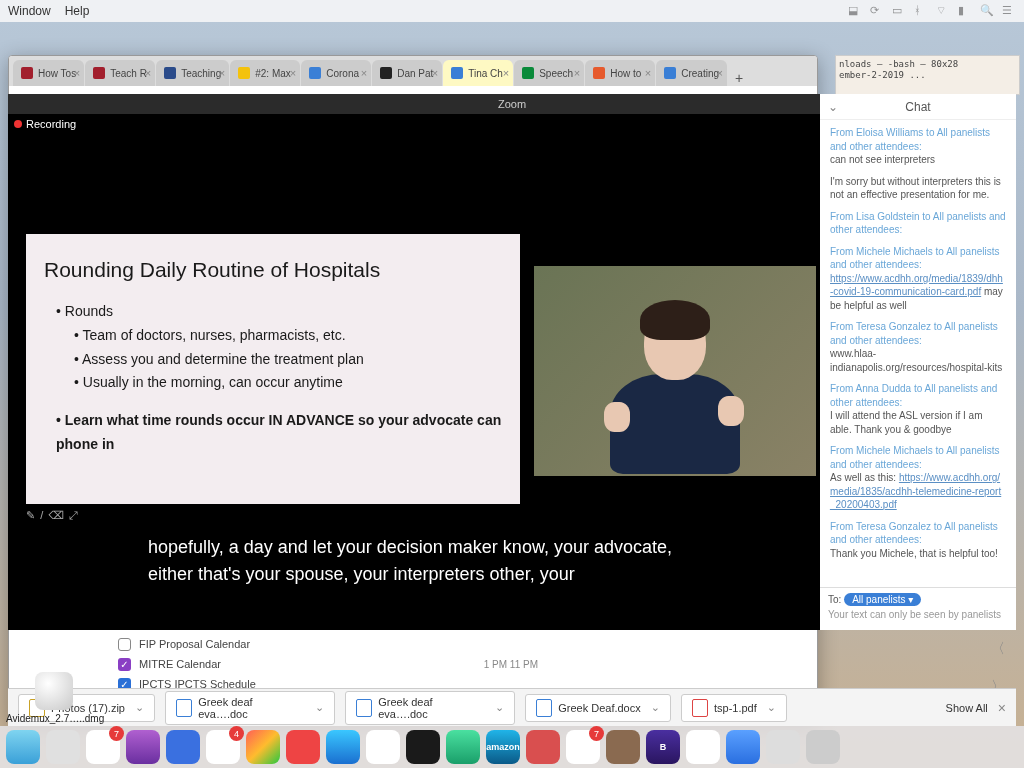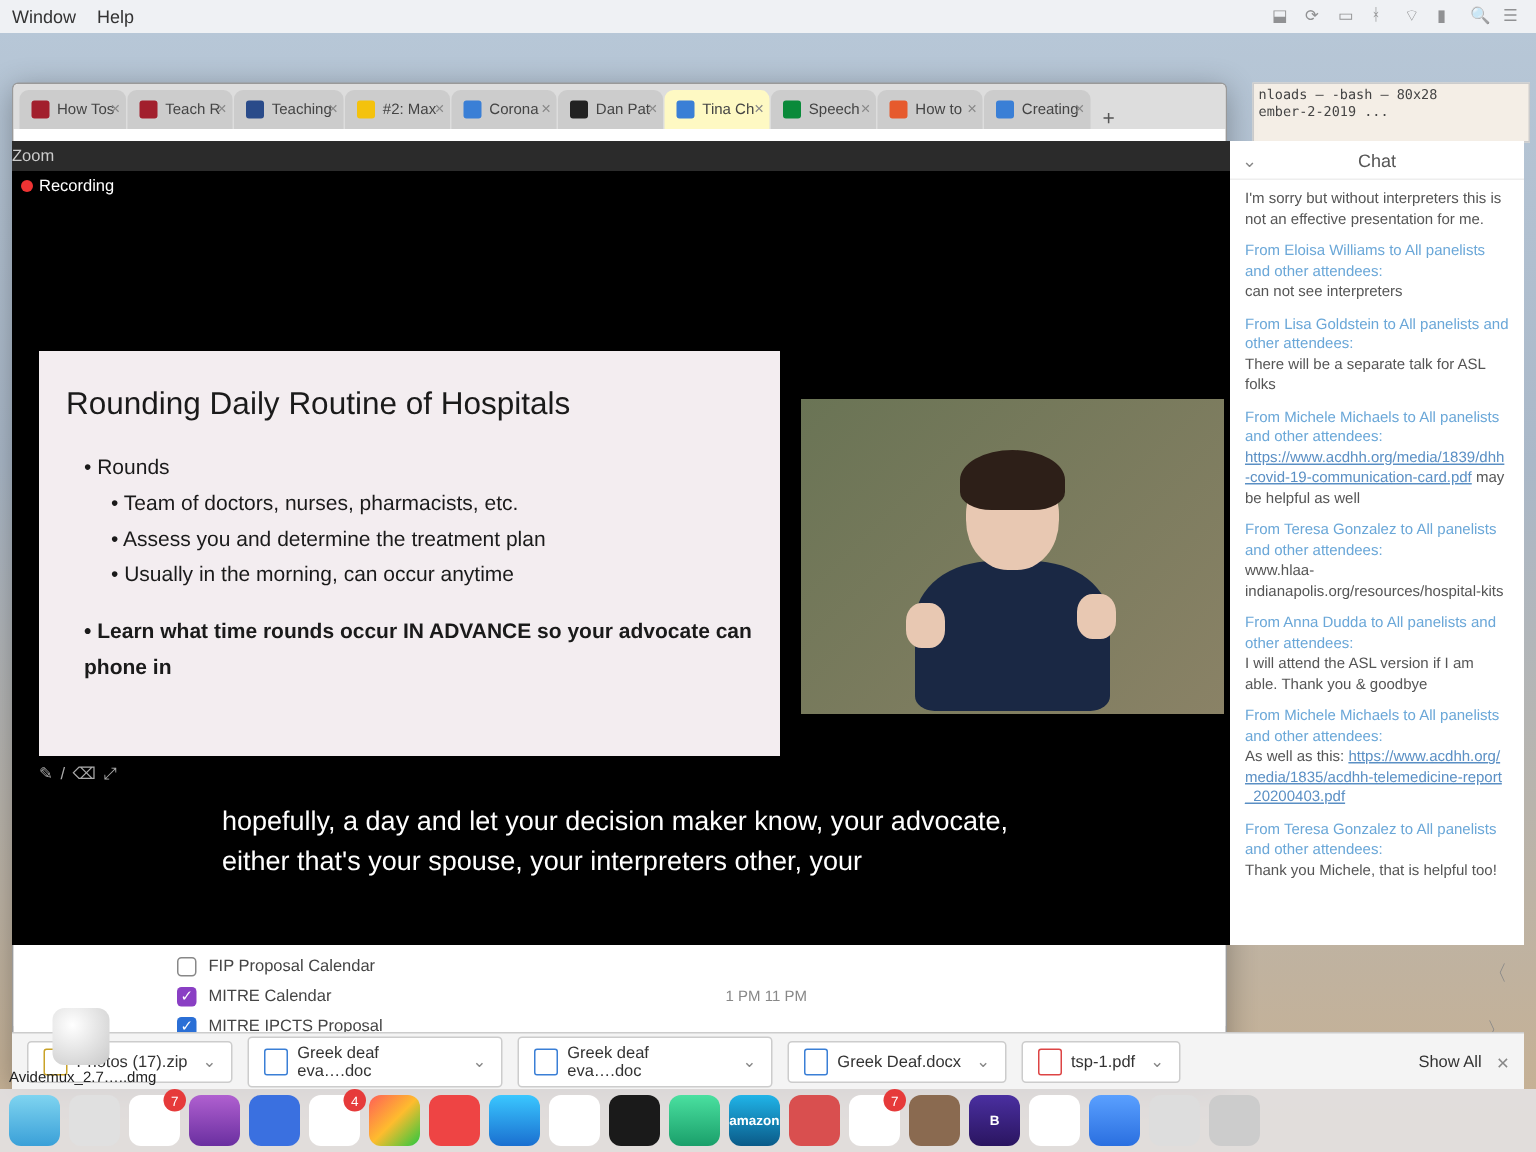--- a/index.html
+++ b/index.html
@@ -21,21 +21,21 @@
   .btab { height:26px; background:#ccc; border-radius:6px 6px 0 0; padding:0 8px; display:flex; align-items:center; gap:5px; font-size:10px; color:#444; max-width:92px; min-width:70px; white-space:nowrap; overflow:hidden; position:relative;}
   .btab.active { background:#fef9c3;}
   .fav { width:12px; height:12px; border-radius:2px; flex-shrink:0;}
   .tabx { position:absolute; right:4px; font-size:11px; color:#888;}
   .newtab { width:22px; text-align:center; color:#555; font-size:14px;}
 
   .browser-body { position:absolute; top:30px; left:0; right:0; bottom:38px; background:#fff;}
 
   
   .zoom { position:absolute; top:94px; left:8px; width:1008px; height:536px; background:#000; }
-  .zoom-title { height:20px; background:#2b2b2b; color:#ccc; font-size:11px; line-height:20px;}
+  .zoom-title { height:20px; background:#2b2b2b; color:#ccc; font-size:11px; text-align:center; line-height:20px;}
   .rec { position:absolute; top:24px; left:6px; color:#fff; font-size:11px; display:flex; align-items:center; gap:4px;}
   .rec-dot { width:8px; height:8px; border-radius:50%; background:#e33;}
   .slide { position:absolute; top:140px; left:18px; width:494px; height:270px; background:#f3edf0; padding:24px 18px; color:#1a1a1a;}
   .slide h2 { font-size:21px; font-weight:400; margin-bottom:18px;}
   .slide ul { list-style:none; padding-left:12px; font-size:14px; line-height:1.7;}
   .slide ul li::before { content:"• "; }
   .slide ul ul { padding-left:18px;}
   .slide .learn { font-weight:600; margin-top:14px;}
   .slide-tools { position:absolute; bottom:-18px; left:0; color:#aaa; font-size:11px; letter-spacing:1px;}
 
@@ -181,21 +181,21 @@
     <span class="cb off"></span>
     <span>FIP Proposal Calendar</span>
   </div>
   <div class="cal-row">
     <span class="cb purple">✓</span>
     <span>MITRE Calendar</span>
     <span class="times">1 PM   11 PM</span>
   </div>
   <div class="cal-row">
     <span class="cb blue">✓</span>
-    <span>MITRE IPCTS Proposal</span>
+    <span>IPCTS IPCTS Schedule</span>
   </div>
 </div>
 <div class="scroll-right">
     <span>〈</span>
     <span>〉</span>
   </div>
 
 <div class="zoom">
   <div class="zoom-title">Zoom</div>
   <div class="rec">
@@ -230,29 +230,28 @@
 
   <div class="captions">hopefully, a day and let your decision maker  know, your advocate, either that's your spouse,  your interpreters other, your</div>
 
   <div class="chat">
     <div class="chat-hdr">
       <span class="chev">⌄</span>
       <span class="ttl">Chat</span>
     </div>
     <div class="chat-msgs" id="chatmsgs">
         <div class="msg">
-          <div>I'm sorry but without interpreters this is not an effective presentation for me.</div>
-        </div>
-        <div class="msg">
           <div class="from">From Eloisa Williams to <span>All panelists and other attendees:</span></div>
           <div>can not see interpreters</div>
         </div>
         <div class="msg">
+          <div>I'm sorry but without interpreters this is not an effective presentation for me.</div>
+        </div>
+        <div class="msg">
           <div class="from">From Lisa Goldstein to <span>All panelists and other attendees:</span></div>
-          <div>There will be a separate talk for ASL folks</div>
         </div>
         <div class="msg">
           <div class="from">From Michele Michaels to <span>All panelists and other attendees:</span></div>
           <div><a>https://www.acdhh.org/media/1839/dhh-covid-19-communication-card.pdf</a> may be helpful as well</div>
         </div>
         <div class="msg">
           <div class="from">From Teresa Gonzalez to <span>All panelists and other attendees:</span></div>
           <div>www.hlaa-indianapolis.org/resources/hospital-kits</div>
         </div>
         <div class="msg">
@@ -261,20 +260,27 @@
         </div>
         <div class="msg">
           <div class="from">From Michele Michaels to <span>All panelists and other attendees:</span></div>
           <div>As well as this:  <a>https://www.acdhh.org/media/1835/acdhh-telemedicine-report_20200403.pdf</a></div>
         </div>
         <div class="msg">
           <div class="from">From Teresa Gonzalez to <span>All panelists and other attendees:</span></div>
           <div>Thank you Michele, that is helpful too!</div>
         </div>
       </div>
+    <div class="chat-input">
+      <div class="to">
+        <span>To:</span>
+        <span class="pill">All panelists ▾</span>
+      </div>
+      <div class="hint">Your text can only be seen by panelists</div>
+    </div>
   </div>
 </div>
 
 <div class="shelf" id="shelf">
 <div class="dl">
       <span class="dl-icon zip"></span>
       <span>Photos (17).zip</span>
       <span class="chev">⌄</span>
     </div>
     <div class="dl">

